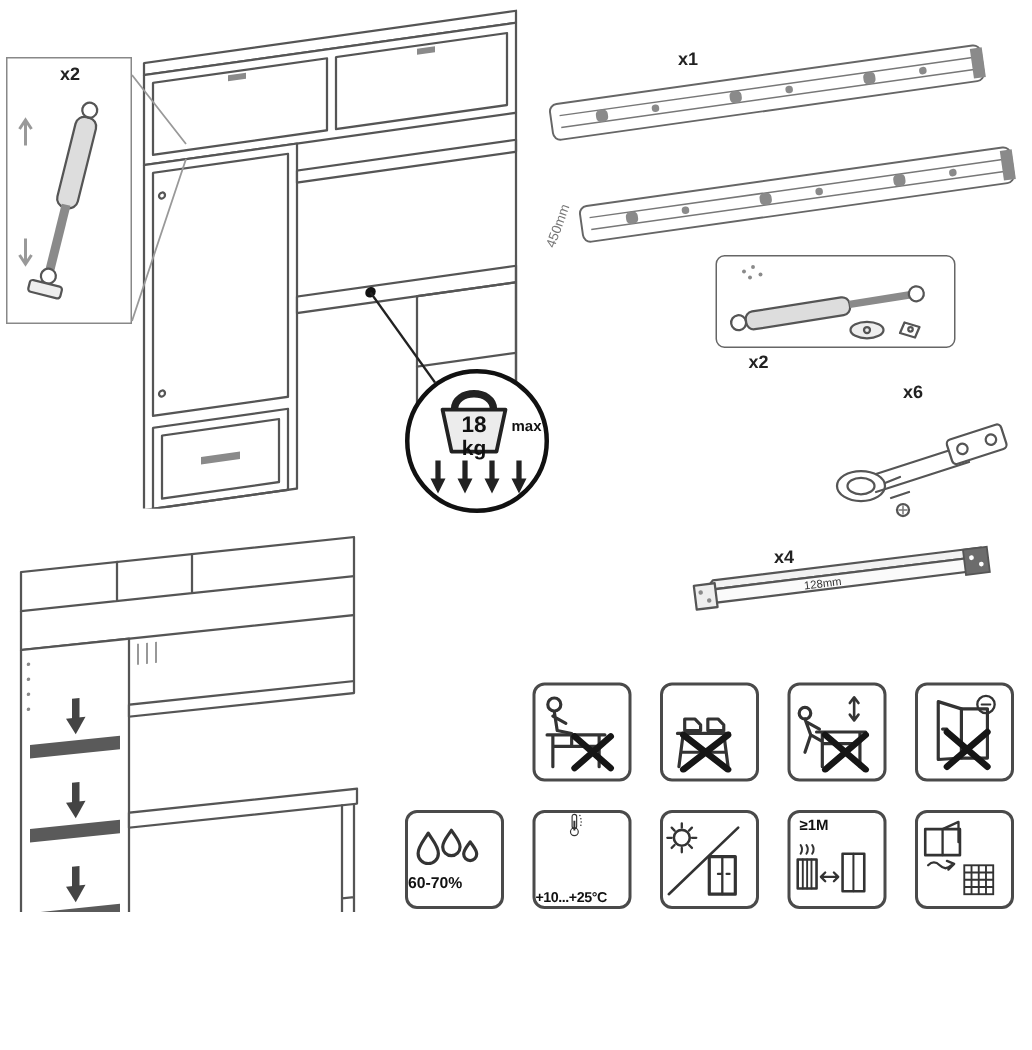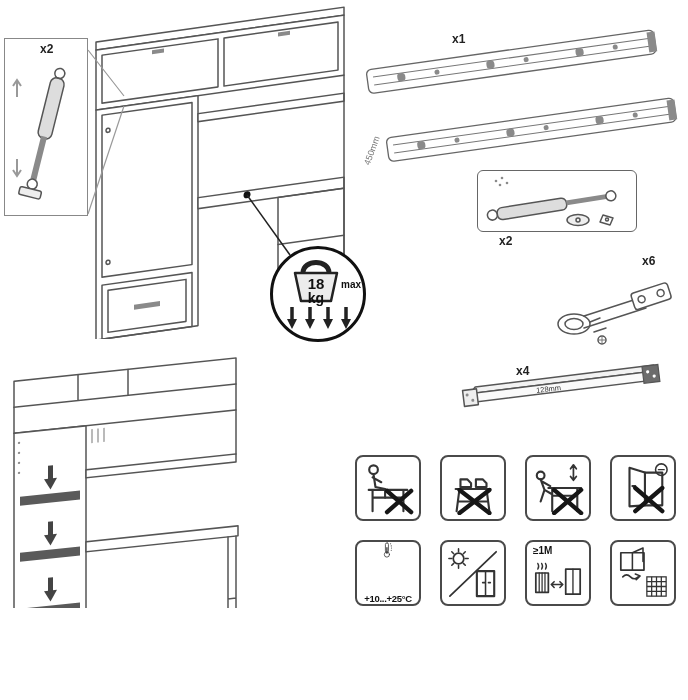--- a/index.html
+++ b/index.html
@@ -9,21 +9,21 @@
   .qty{position:absolute;font-weight:bold;font-size:12px;color:#222;}
   .ln{stroke:#555;stroke-width:1.5;fill:none;stroke-linejoin:round;stroke-linecap:round;}
   .lnw{stroke:#555;stroke-width:1.5;fill:#fff;stroke-linejoin:round;}
   .thin{stroke:#777;stroke-width:1;fill:none;}
   .pic-ln{stroke:#333;stroke-width:2.2;fill:none;stroke-linecap:round;stroke-linejoin:round;}
   .x-ln{stroke:#161616;stroke-width:4.5;fill:none;stroke-linecap:round;}
   .fill-dark{fill:#3a3a3a;stroke:none;}
   .fill-mid{fill:#8a8a8a;stroke:none;}
   .cell{position:absolute;width:66px;height:66px;border:2px solid #4a4a4a;border-radius:8px;
         background:#fff;box-sizing:border-box;display:flex;flex-direction:column;
-        align-items:center;justify-content:center;}
+        justify-content:center;}
   .cell svg{width:54px;height:54px;}
   .cell.texty svg{width:54px;height:34px;}
   .pic-label{font-weight:bold;font-size:10.5px;color:#111;line-height:1.1;white-space:nowrap;}
   .pic-label.small{font-size:9.5px;letter-spacing:-0.3px;margin-top:36px;}
   #weight-badge{position:absolute;left:270px;top:246px;width:96px;height:96px;border:3px solid #111;
         border-radius:50%;box-sizing:border-box;background:#fff;}
   #weight-badge .wv{position:absolute;left:0;width:86px;text-align:center;font-weight:bold;}
   #strut-box{position:absolute;left:477px;top:170px;width:160px;height:62px;border:1.5px solid #666;
         border-radius:6px;box-sizing:border-box;background:#fff;}
   #inset-box{position:absolute;left:4px;top:38px;width:84px;height:178px;border:1.2px solid #888;
@@ -147,21 +147,21 @@
     <path class="ln" d="M44,66 L106,46 M44,54 L106,34"></path>
     <g transform="rotate(-18 110 34)">
       <rect class="lnw" x="92" y="26" width="38" height="17" rx="3"></rect>
       <circle class="ln" cx="101" cy="34.5" r="3.5"></circle>
       <circle class="ln" cx="121" cy="34.5" r="3.5"></circle>
     </g>
     <path class="ln" d="M50,60 L60,56 M54,70 L66,66"></path>
     <circle class="lnw" cx="62" cy="78" r="4"></circle>
     <path class="thin" d="M59,78 h6 M62,75 v6"></path>
   </svg>
-  <div class="qty" style="left:642px;top:254px">x6</div>
+  <div class="qty" style="left:602px;top:254px">x6</div>
 
   <svg class="abs" style="left:458px;top:358px" width="215" height="52" viewBox="0 0 215 52">
     <g transform="rotate(-7 107 30)">
       <polygon class="ln" points="12,24 18,18 198,18 192,24" style="fill:#f2f2f2"></polygon>
       <rect class="lnw" x="12" y="24" width="180" height="9" style="fill:#fafafa"></rect>
       <rect class="lnw" x="5" y="20" width="14" height="16" style="fill:#eee"></rect>
       <circle class="fill-mid" cx="9" cy="25" r="1.5"></circle>
       <circle class="fill-mid" cx="14" cy="31" r="1.5"></circle>
       <rect x="186" y="18" width="16" height="17" fill="#6c6c6c" stroke="#555" stroke-width="1.2"></rect>
       <circle cx="191" cy="24" r="1.6" fill="#fff"></circle>
@@ -229,20 +229,28 @@
   <div class="cell" style="left:610px;top:455px">
     <svg viewBox="0 0 56 56">
       <rect class="pic-ln" x="30" y="12" width="18" height="34"></rect>
       <path class="pic-ln" d="M30,12 L14,7 V47 L30,46 M17,26 h3"></path>
       <circle class="pic-ln" cx="47" cy="9" r="6" style="stroke-width:1.6"></circle>
       <path class="pic-ln" d="M44,9 h6" style="stroke-width:1.4"></path>
       <path class="x-ln" d="M20,28 L48,52 M48,28 L20,52"></path>
     </svg>
   </div>
 
+  <div class="cell texty" style="left:270px;top:540px">
+    <svg viewBox="0 0 56 30">
+      <path class="pic-ln" d="M14,3 C17,8 21,12 21,17 A7,7 0 1 1 7,17 C7,12 11,8 14,3 Z"></path>
+      <path class="pic-ln" d="M30,1 C32.5,5 36,8.5 36,12.5 A6,6 0 1 1 24,12.5 C24,8.5 27.5,5 30,1 Z"></path>
+      <path class="pic-ln" d="M43,9 C45,12 47.5,14.5 47.5,17.5 A4.5,4.5 0 1 1 38.5,17.5 C38.5,14.5 41,12 43,9 Z"></path>
+    </svg>
+    <div class="pic-label">60-70%</div>
+  </div>
   <div class="cell texty" style="left:355px;top:540px">
     <svg viewBox="0 0 56 36">
       <rect class="pic-ln" x="22" y="2" width="7" height="22" rx="3.5" style="stroke-width:1.8"></rect>
       <circle class="pic-ln" cx="25.5" cy="29" r="6" style="stroke-width:1.8"></circle>
       <path d="M25.5,12 V27" stroke="#333" stroke-width="3"></path>
       <circle cx="34" cy="4" r="1.2" fill="#333"></circle>
         <circle cx="35.5" cy="9" r="1.2" fill="#333"></circle>
       <circle cx="36" cy="14" r="1.2" fill="#333"></circle>
         <circle cx="35.5" cy="19" r="1.2" fill="#333"></circle>
     </svg>

